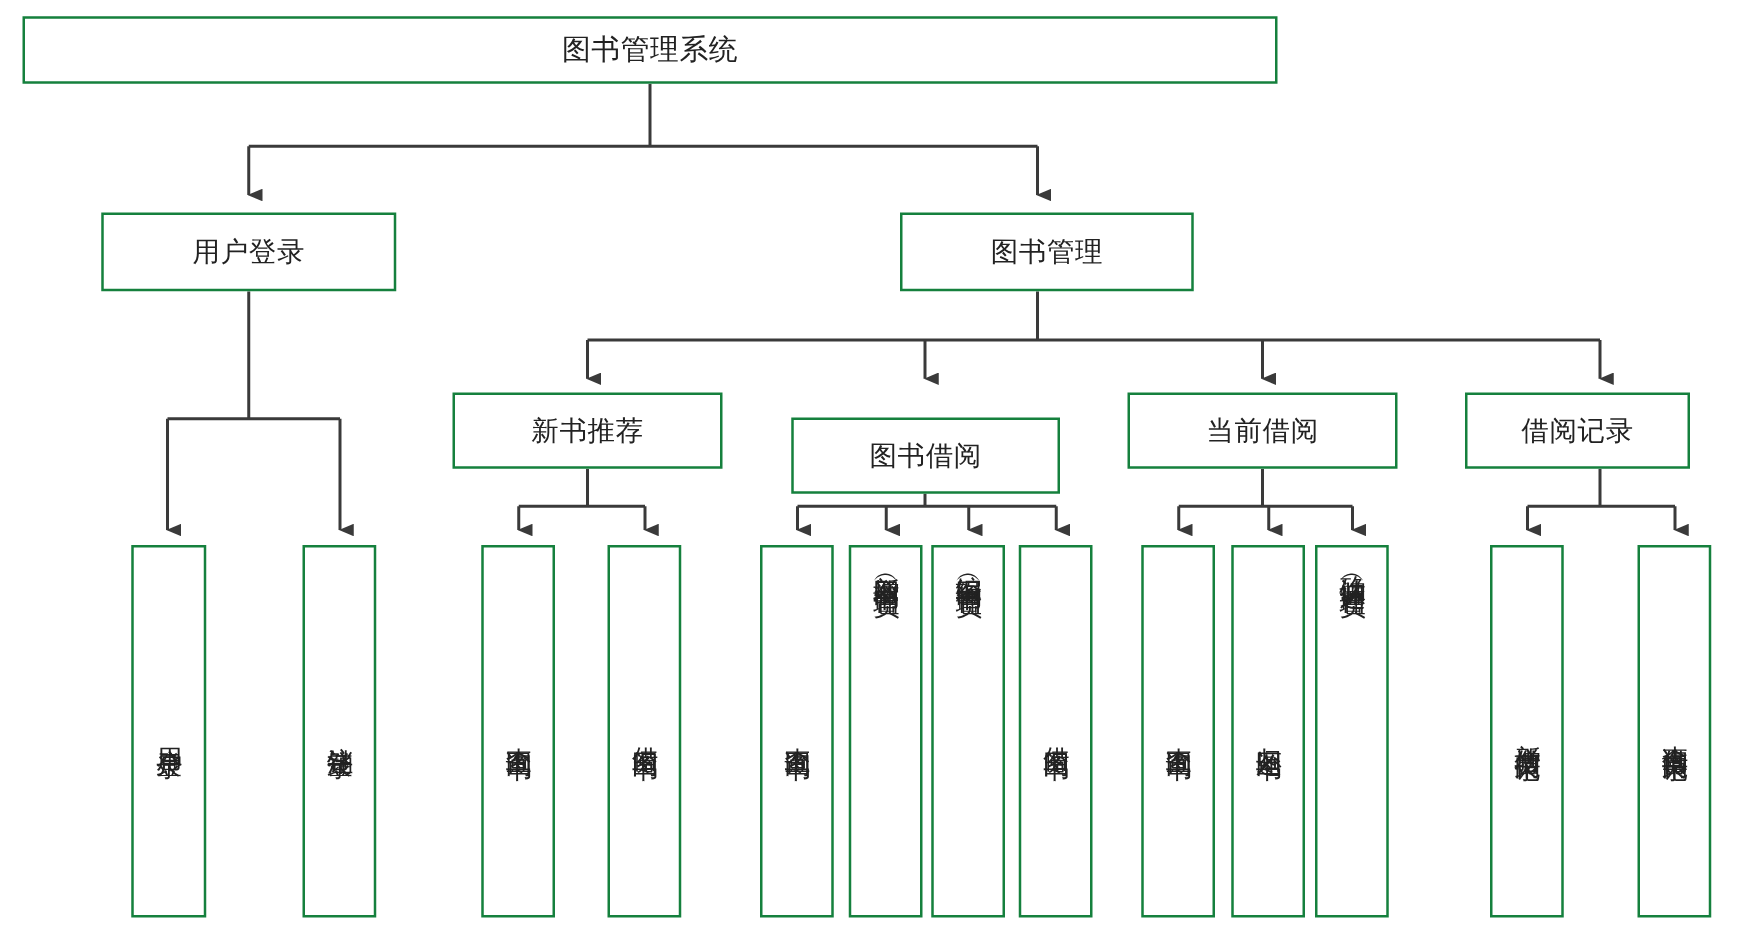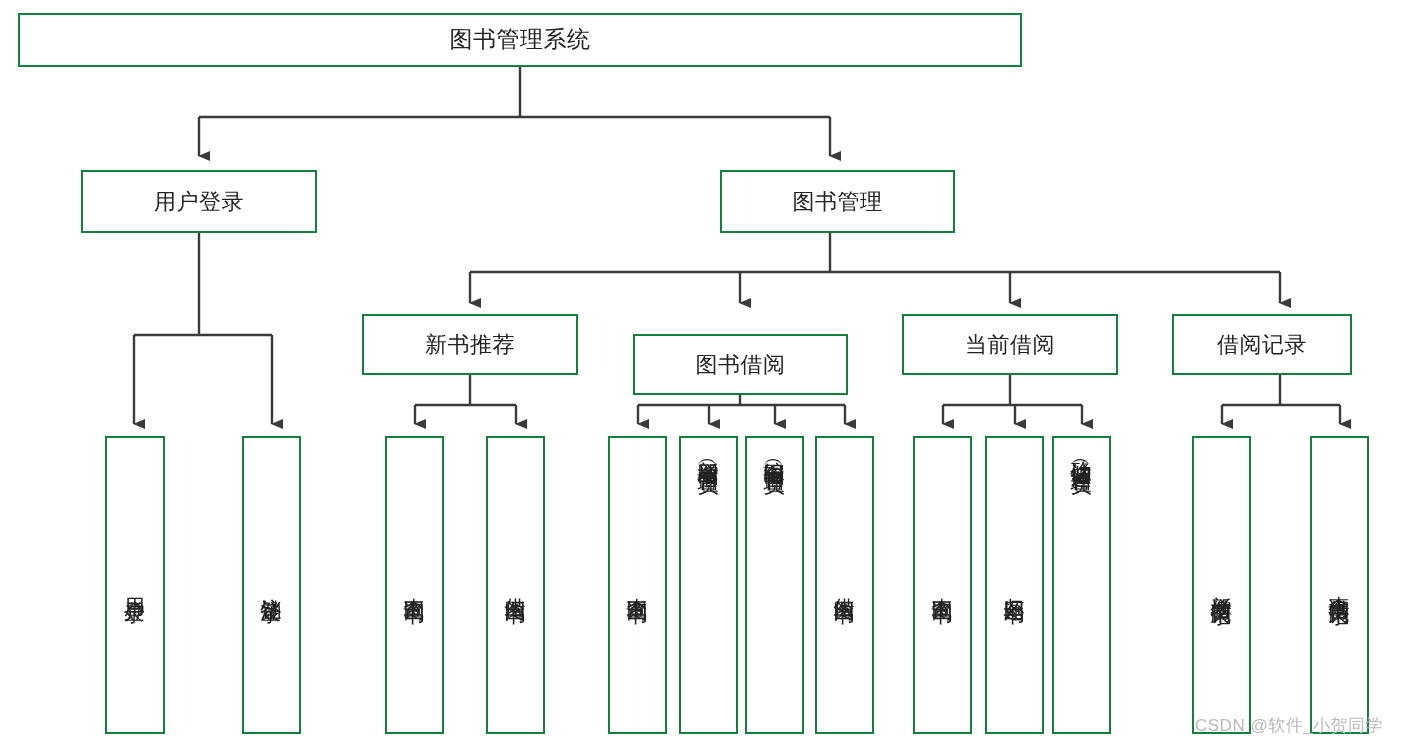--- a/index.html
+++ b/index.html
@@ -185,15 +185,14 @@
   <div class="node vert" id="node-leaf-10" style="left: 1052px; top: 436px; width: 59px; height: 298px;">
     <span class="label">确认归还（管理员）</span>
   </div>
   <div class="node vert centered" id="node-leaf-11" style="left: 1192px; top: 436px; width: 59px; height: 298px;">
     <span class="label">新增借阅记录</span>
   </div>
   <div class="node vert centered" id="node-leaf-12" style="left: 1310px; top: 436px; width: 59px; height: 298px;">
     <span class="label">查询借阅记录</span>
   </div>
 
-  <div class="watermark" id="watermark" style="left: 1195px; top: 714px;">CSDN @软件_小贺同学</div>
 
 </div>
 
 </body></html>

